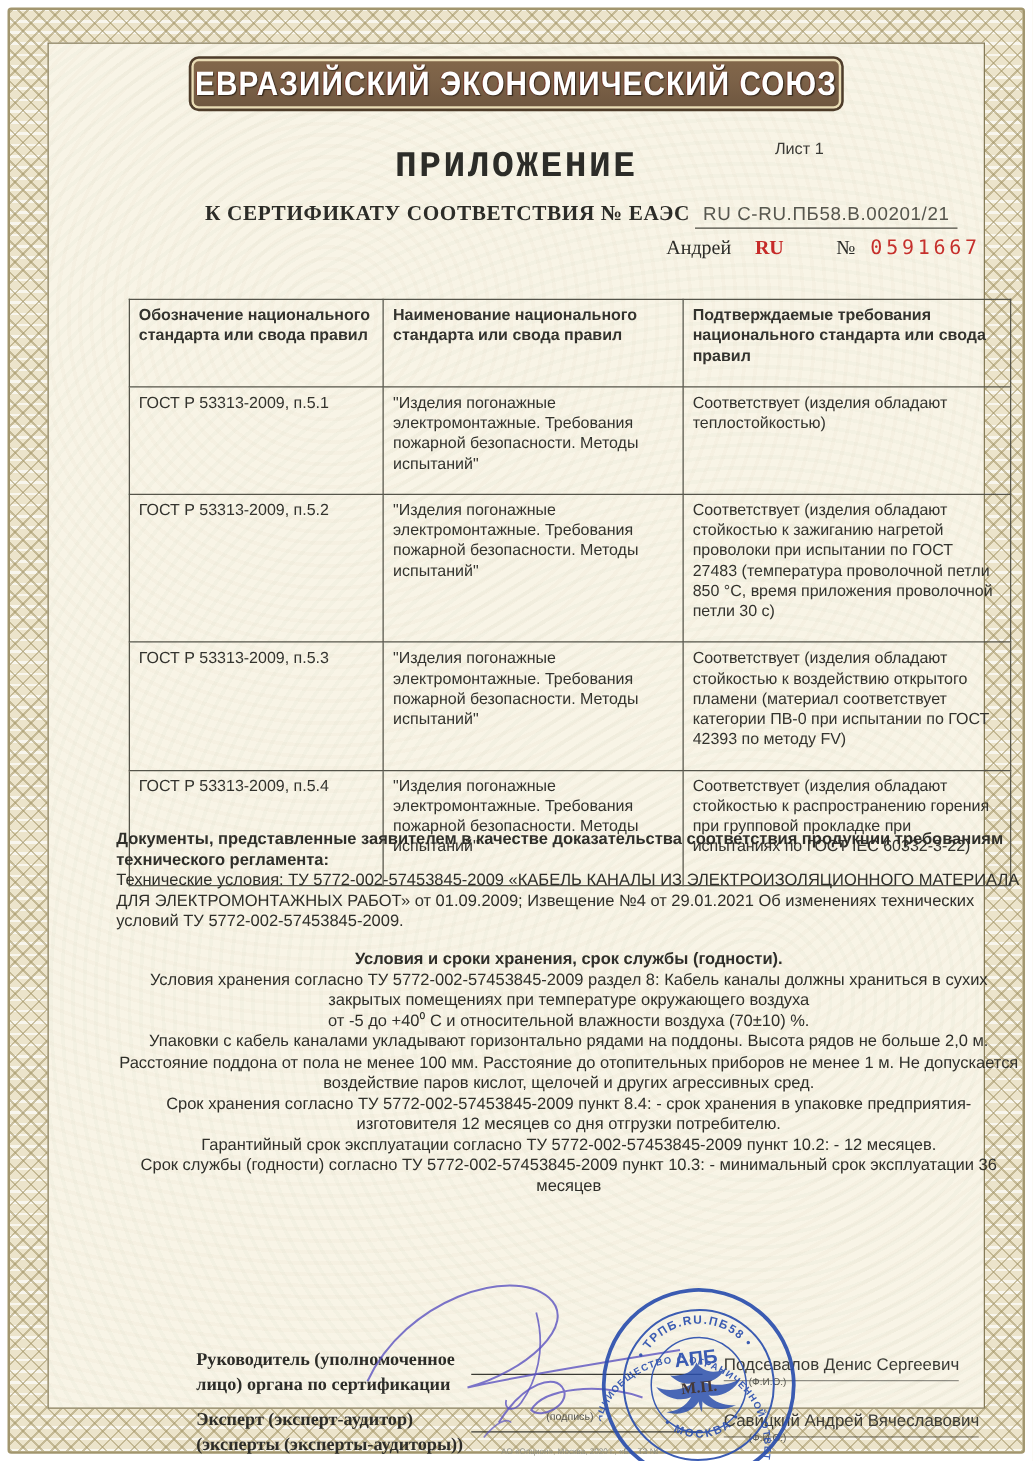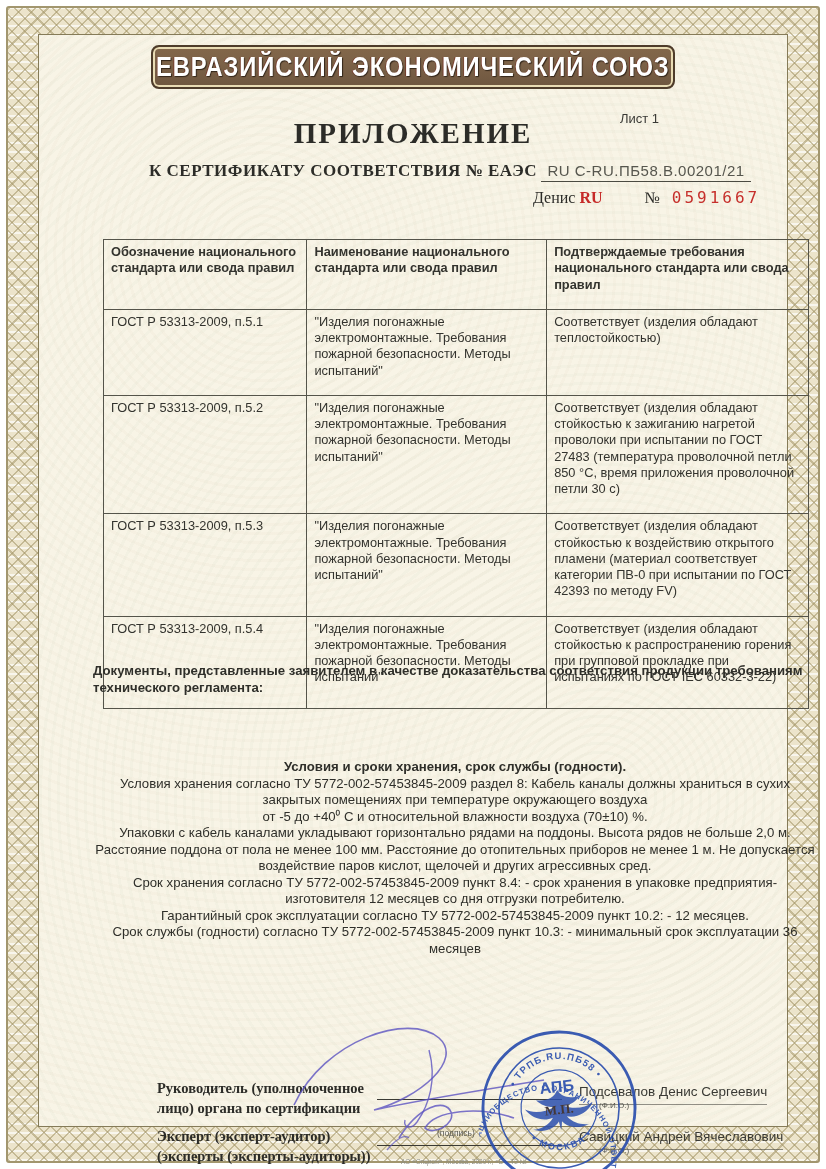--- a/index.html
+++ b/index.html
@@ -38,37 +38,37 @@
     color:#ffffff; font-weight:bold; font-size:27px; letter-spacing:1px;
     transform:scaleX(.88); white-space:nowrap;
     text-shadow:1px 1px 1px #33261a, -1px 0 0 rgba(120,40,30,.6);
     font-family:"Liberation Sans", sans-serif;
   }
 
   .sheet { position:absolute; top:76px; right:128px; font-size:13px; color:#3a3a36; }
 
   .doc-title {
     position:absolute; top:82px; left:0; right:0; text-align:center;
-    font-family:Liberation Serif, serif; font-weight:bold;
+    font-family:Liberation Mono, monospace; font-weight:bold;
     font-size:29px; letter-spacing:2px; color:#2c2c28;
   }
 
   .subtitle-row { position:absolute; top:126px; left:110px; white-space:nowrap; }
   .subtitle-label {
     font-family:"Liberation Serif", serif; font-weight:bold;
-    font-size:17px; color:#2c2c28; letter-spacing:.5px;
+    font-size:17px; color:#2c2c28; letter-spacing:.5px;margin-left:15px;
   }
   .cert-number {
     font-size:15px; color:#56564e; letter-spacing:.5px;
     border-bottom:1.5px solid #4b4b42; padding:0 6px 2px 6px;text-align:right;
   }
 
   .series-row { position:absolute; top:153px; left:494px; white-space:nowrap;
     font-family:"Liberation Serif", serif; font-size:16px; color:#2c2c28; }
-  .series-ru { color:#c62a28; font-weight:bold; margin-left:0; font-size:16px; }
+  .series-ru { color:#c62a28; font-weight:bold; margin-left:15px; font-size:16px; }
   .num-sign { margin-left:38px; }
   .blank-number { color:#c6302c; font-family:"DejaVu Sans Mono", monospace;
     font-size:16px; letter-spacing:3px; margin-left:8px; }
 
   
   table.std { position:absolute; left:64px; top:204px; width:706px;
     border-collapse:collapse; table-layout:fixed;
     font-size:12.8px; color:#33332e; line-height:1.27; }
   table.std th, table.std td {
     border:1px solid #55544a; vertical-align:top; text-align:left;
@@ -119,21 +119,21 @@
     <div class="sheet">Лист 1</div>
 
     <div class="doc-title">ПРИЛОЖЕНИЕ</div>
 
     <div class="subtitle-row">
       <span class="subtitle-label">К СЕРТИФИКАТУ СООТВЕТСТВИЯ № ЕАЭС</span>
       <span class="cert-number">RU С-RU.ПБ58.В.00201/21</span>
     </div>
 
     <div class="series-row">
-      <span>Денис</span>
+      <span>Андрей</span>
       <span class="series-ru">RU</span>
       <span class="num-sign">№</span>
       <span class="blank-number">0591667</span>
     </div>
 
     <table class="std">
       <colgroup>
           <col class="c1">
           <col class="c2">
           <col class="c3">
@@ -162,20 +162,21 @@
       <tr style="height:92px;">
         <td>ГОСТ Р 53313-2009, п.5.4</td>
         <td>"Изделия погонажные электромонтажные. Требования пожарной безопасности. Методы испытаний"</td>
         <td>Соответствует (изделия обладают стойкостью к распространению горения при групповой прокладке при испытаниях по ГОСТ IEC 60332-3-22)</td>
       </tr>
     </tbody>
       </table>
 
     <div class="section" id="sec-docs">
       <div class="hd">Документы, представленные заявителем в качестве доказательства соответствия продукции требованиям технического регламента:</div>
+      <div class="pre">Технические условия: ТУ 5772-002-57453845-2009 «КАБЕЛЬ КАНАЛЫ ИЗ ЭЛЕКТРОИЗОЛЯЦИОННОГО МАТЕРИАЛА ДЛЯ ЭЛЕКТРОМОНТАЖНЫХ РАБОТ» от 01.09.2009; Извещение №4 от 29.01.2021 Об изменениях технических условий ТУ 5772-002-57453845-2009.</div>
     </div>
 
     <div class="section" id="sec-storage">
       <div class="hd">Условия и сроки хранения, срок службы (годности).</div>
       <div class="pre">Условия хранения согласно ТУ 5772-002-57453845-2009 раздел 8: Кабель каналы должны храниться в сухих закрытых помещениях при температуре окружающего воздуха
 от -5 до +40⁰ С и относительной влажности воздуха (70±10) %.
 Упаковки с кабель каналами укладывают горизонтально рядами на поддоны. Высота рядов не больше 2,0 м. Расстояние поддона от пола не менее 100 мм. Расстояние до отопительных приборов не менее 1 м.  Не допускается воздействие паров кислот, щелочей и других агрессивных сред.
 Срок хранения согласно ТУ 5772-002-57453845-2009 пункт 8.4: - срок хранения в упаковке предприятия-изготовителя 12 месяцев со дня отгрузки потребителю.
 Гарантийный срок эксплуатации согласно ТУ 5772-002-57453845-2009 пункт 10.2: - 12 месяцев.
 Срок службы (годности) согласно ТУ 5772-002-57453845-2009 пункт 10.3: - минимальный срок эксплуатации 36 месяцев</div>

